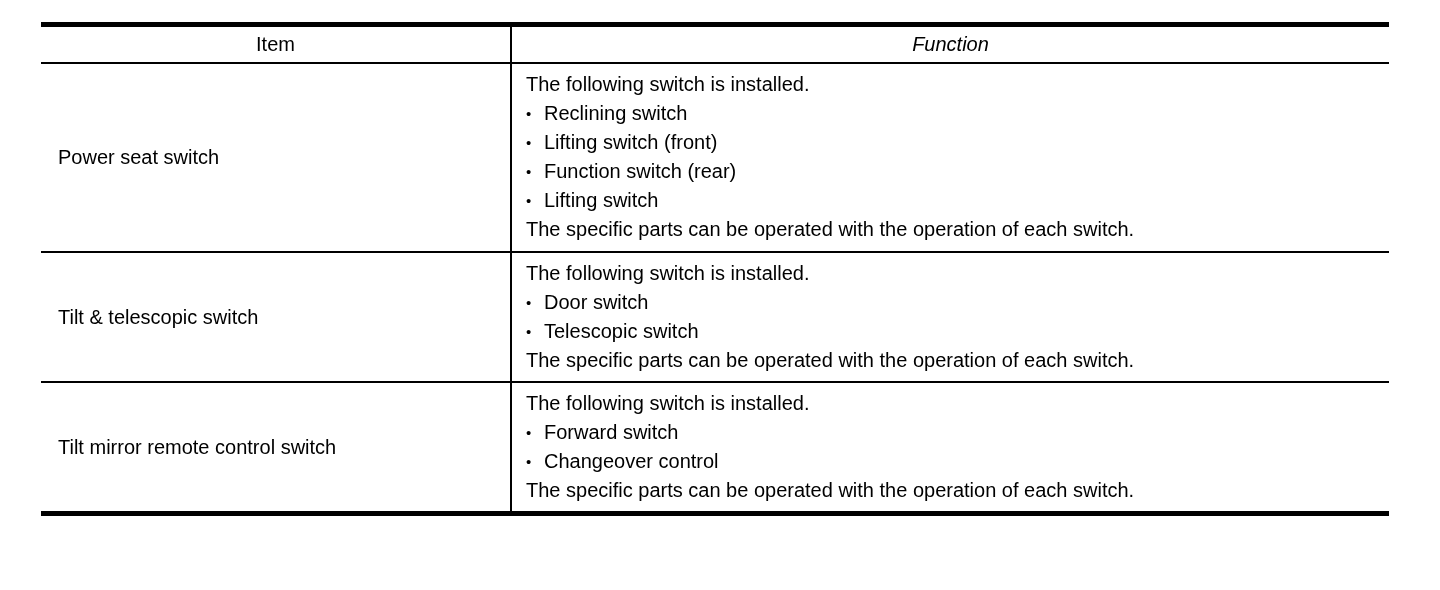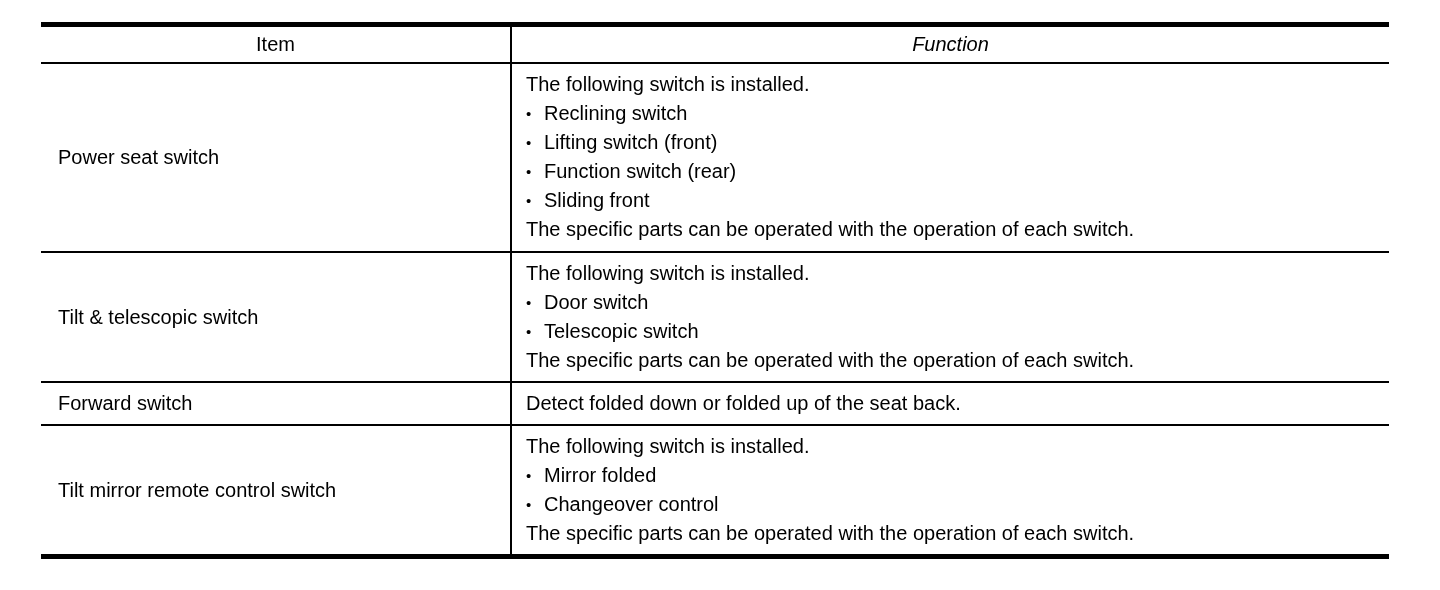--- a/index.html
+++ b/index.html
@@ -86,43 +86,37 @@
       </tr>
     </thead>
     <tbody>
         <tr class="row-0">
           <td class="item-cell">Power seat switch</td>
           <td class="func-cell">
             <div class="func-line">The following switch is installed.</div>
             <div class="func-line"><span class="bullet">•</span><span>Reclining switch</span></div>
             <div class="func-line"><span class="bullet">•</span><span>Lifting switch (front)</span></div>
             <div class="func-line"><span class="bullet">•</span><span>Function switch (rear)</span></div>
-            <div class="func-line"><span class="bullet">•</span><span>Sliding front</span></div>
+            <div class="func-line"><span class="bullet">•</span><span>Lifting switch</span></div>
             <div class="func-line">The specific parts can be operated with the operation of each switch.</div>
           </td>
         </tr>
         <tr class="row-1">
           <td class="item-cell">Tilt &amp; telescopic switch</td>
           <td class="func-cell">
             <div class="func-line">The following switch is installed.</div>
             <div class="func-line"><span class="bullet">•</span><span>Door switch</span></div>
             <div class="func-line"><span class="bullet">•</span><span>Telescopic switch</span></div>
             <div class="func-line">The specific parts can be operated with the operation of each switch.</div>
           </td>
         </tr>
-        <tr class="row-2">
-          <td class="item-cell">Forward switch</td>
-          <td class="func-cell">
-            <div class="func-line">Detect folded down or folded up of the seat back.</div>
-          </td>
-        </tr>
         <tr class="row-3">
           <td class="item-cell">Tilt mirror remote control switch</td>
           <td class="func-cell">
             <div class="func-line">The following switch is installed.</div>
-            <div class="func-line"><span class="bullet">•</span><span>Mirror folded</span></div>
+            <div class="func-line"><span class="bullet">•</span><span>Forward switch</span></div>
             <div class="func-line"><span class="bullet">•</span><span>Changeover control</span></div>
             <div class="func-line">The specific parts can be operated with the operation of each switch.</div>
           </td>
         </tr>
       </tbody>
   </table>
 </div>
 
 </body></html>

